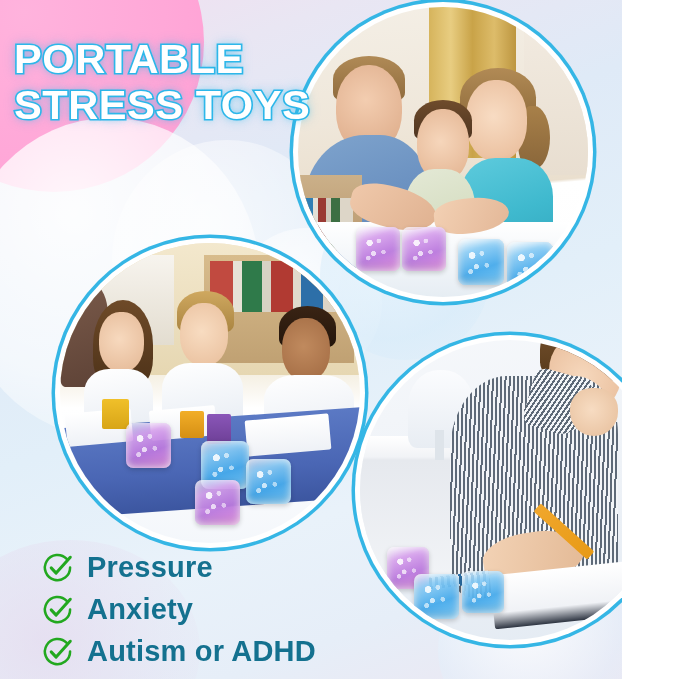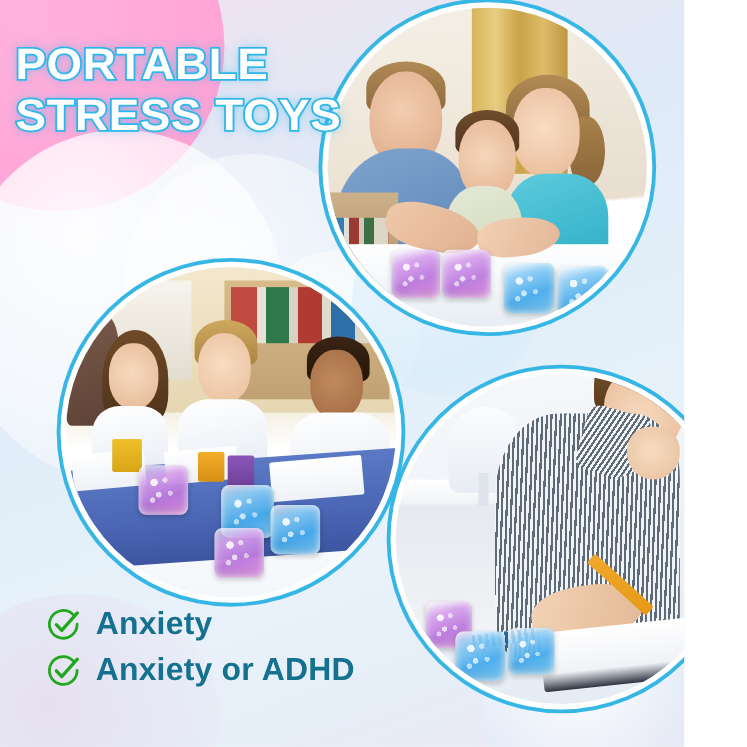--- a/index.html
+++ b/index.html
@@ -478,29 +478,38 @@
 
   <div class="benefits">
 
     <div class="benefit">
       <span class="check-icon">
         <svg viewBox="0 0 32 32" width="31" height="31" aria-hidden="true">
           <path d="M25.5 7.2 A13 13 0 1 0 29 16" fill="none" stroke="#22a81f" stroke-width="2.6" stroke-linecap="round"></path>
           <path d="M9.5 16.4 L14.6 21.8 L29.2 5.4" fill="none" stroke="#22a81f" stroke-width="3.1" stroke-linecap="round" stroke-linejoin="round"></path>
         </svg>
       </span>
-      <span class="label">Anxiety</span>
+      <span class="label">Pressure</span>
     </div>
-
 
     <div class="benefit">
       <span class="check-icon">
         <svg viewBox="0 0 32 32" width="31" height="31" aria-hidden="true">
           <path d="M25.5 7.2 A13 13 0 1 0 29 16" fill="none" stroke="#22a81f" stroke-width="2.6" stroke-linecap="round"></path>
           <path d="M9.5 16.4 L14.6 21.8 L29.2 5.4" fill="none" stroke="#22a81f" stroke-width="3.1" stroke-linecap="round" stroke-linejoin="round"></path>
         </svg>
       </span>
-      <span class="label">Anxiety or ADHD</span>
+      <span class="label">Anxiety</span>
     </div>
 
+    <div class="benefit">
+      <span class="check-icon">
+        <svg viewBox="0 0 32 32" width="31" height="31" aria-hidden="true">
+          <path d="M25.5 7.2 A13 13 0 1 0 29 16" fill="none" stroke="#22a81f" stroke-width="2.6" stroke-linecap="round"></path>
+          <path d="M9.5 16.4 L14.6 21.8 L29.2 5.4" fill="none" stroke="#22a81f" stroke-width="3.1" stroke-linecap="round" stroke-linejoin="round"></path>
+        </svg>
+      </span>
+      <span class="label">Autism or ADHD</span>
+    </div>
+
   </div>
 
 </div>
 
 </body></html>

